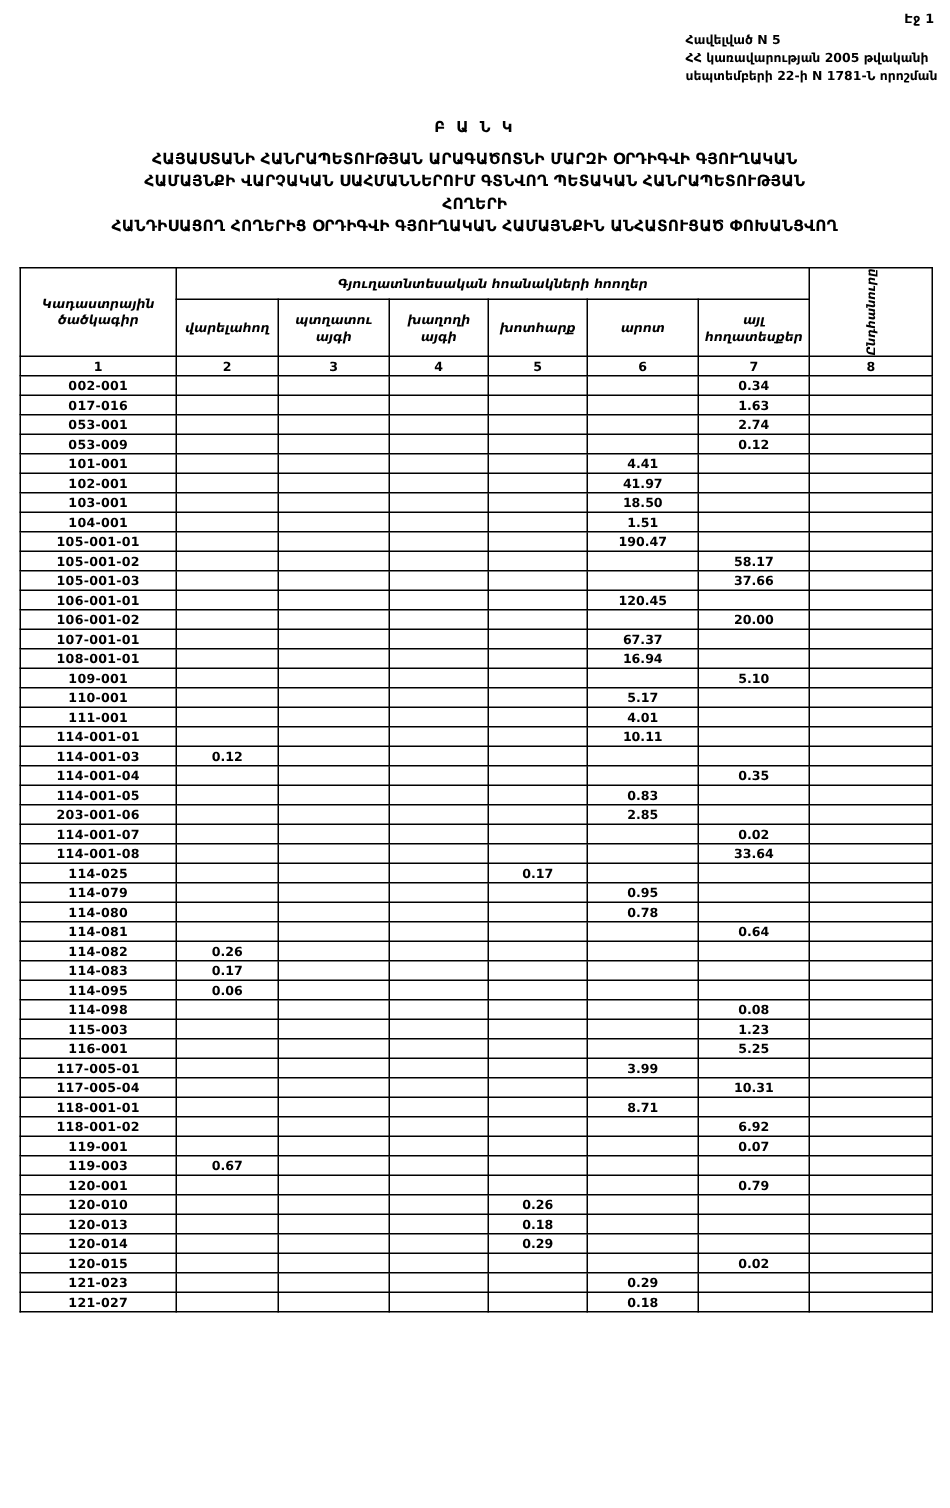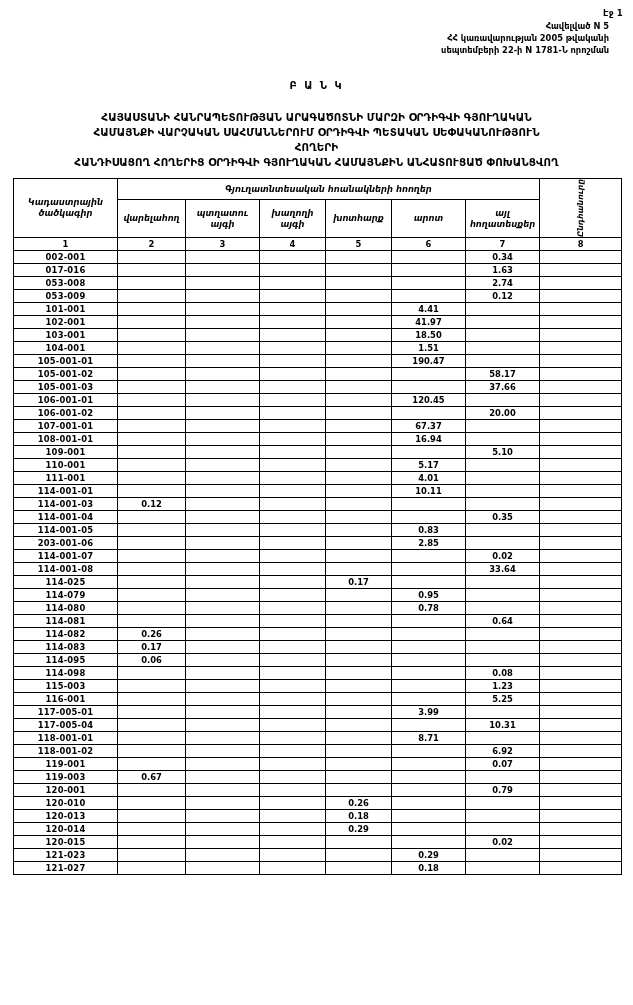--- a/index.html
+++ b/index.html
@@ -27,38 +27,38 @@
     position: absolute;
     top: 8px;
     right: 10px;
     font-size: 8.5px;
     font-weight: bold;
     letter-spacing: 0.2px;
   }
   .doc-ref {
     position: absolute;
     top: 20px;
-    right: 24px;
-    text-align: right;
+    right: 8px;
+    text-align: left;
     font-size: 8.3px;
     font-weight: bold;
     line-height: 12px;
   }
   .title-block {
     position: absolute;
     top: 80px;
     left: 0;
     width: 633px;
     text-align: center;
   }
   .title-main {
     font-size: 10px;
     font-weight: bold;
     letter-spacing: 2px;
-    margin-bottom: 19px;
+    margin-bottom: 8px;
   }
   .title-line {
     font-size: 10.3px;
     font-weight: bold;
     line-height: 15px;
     letter-spacing: 0.1px;
   }
   
   .tbl-wrap {
     position: absolute;
@@ -139,21 +139,21 @@
 
   <div class="doc-ref">
     <div>Հավելված N 5</div>
     <div>ՀՀ կառավարության 2005 թվականի</div>
     <div>սեպտեմբերի 22-ի N 1781-Ն որոշման</div>
   </div>
 
   <div class="title-block">
     <div class="title-main">Բ Ա Ն Կ</div>
     <div class="title-line">ՀԱՅԱՍՏԱՆԻ ՀԱՆՐԱՊԵՏՈՒԹՅԱՆ ԱՐԱԳԱԾՈՏՆԻ ՄԱՐԶԻ ՕՐԴԻԳՎԻ ԳՅՈՒՂԱԿԱՆ</div>
-    <div class="title-line">ՀԱՄԱՅՆՔԻ ՎԱՐՉԱԿԱՆ ՍԱՀՄԱՆՆԵՐՈՒՄ ՕՐԴԻԳՎԻ  ՊԵՏԱԿԱՆ ՍԵՓԱԿԱՆՈՒԹՅՈՒՆ</div>
+    <div class="title-line">ՀԱՄԱՅՆՔԻ ՎԱՐՉԱԿԱՆ ՍԱՀՄԱՆՆԵՐՈՒՄ ԳՏՆՎՈՂ  ՊԵՏԱԿԱՆ ՀԱՆՐԱՊԵՏՈՒԹՅԱՆ</div>
     <div class="title-line">ՀՈՂԵՐԻ</div>
     <div class="title-line">ՀԱՆԴԻՍԱՑՈՂ ՀՈՂԵՐԻՑ  ՕՐԴԻԳՎԻ ԳՅՈՒՂԱԿԱՆ ՀԱՄԱՅՆՔԻՆ ԱՆՀԱՏՈՒՑԱԾ ՓՈԽԱՆՑՎՈՂ</div>
   </div>
 
   <div class="tbl-wrap">
     <table class="main">
       <colgroup>
         <col class="c1">
           <col class="c2">
           <col class="c3">
@@ -205,21 +205,21 @@
             <td class="code">017-016</td>
             <td class="val"></td>
             <td class="val"></td>
             <td class="val"></td>
             <td class="val"></td>
             <td class="val"></td>
             <td class="val">1.63</td>
             <td class="val"></td>
           </tr>
           <tr>
-            <td class="code">053-008</td>
+            <td class="code">053-001</td>
             <td class="val"></td>
             <td class="val"></td>
             <td class="val"></td>
             <td class="val"></td>
             <td class="val"></td>
             <td class="val">2.74</td>
             <td class="val"></td>
           </tr>
           <tr>
             <td class="code">053-009</td>

